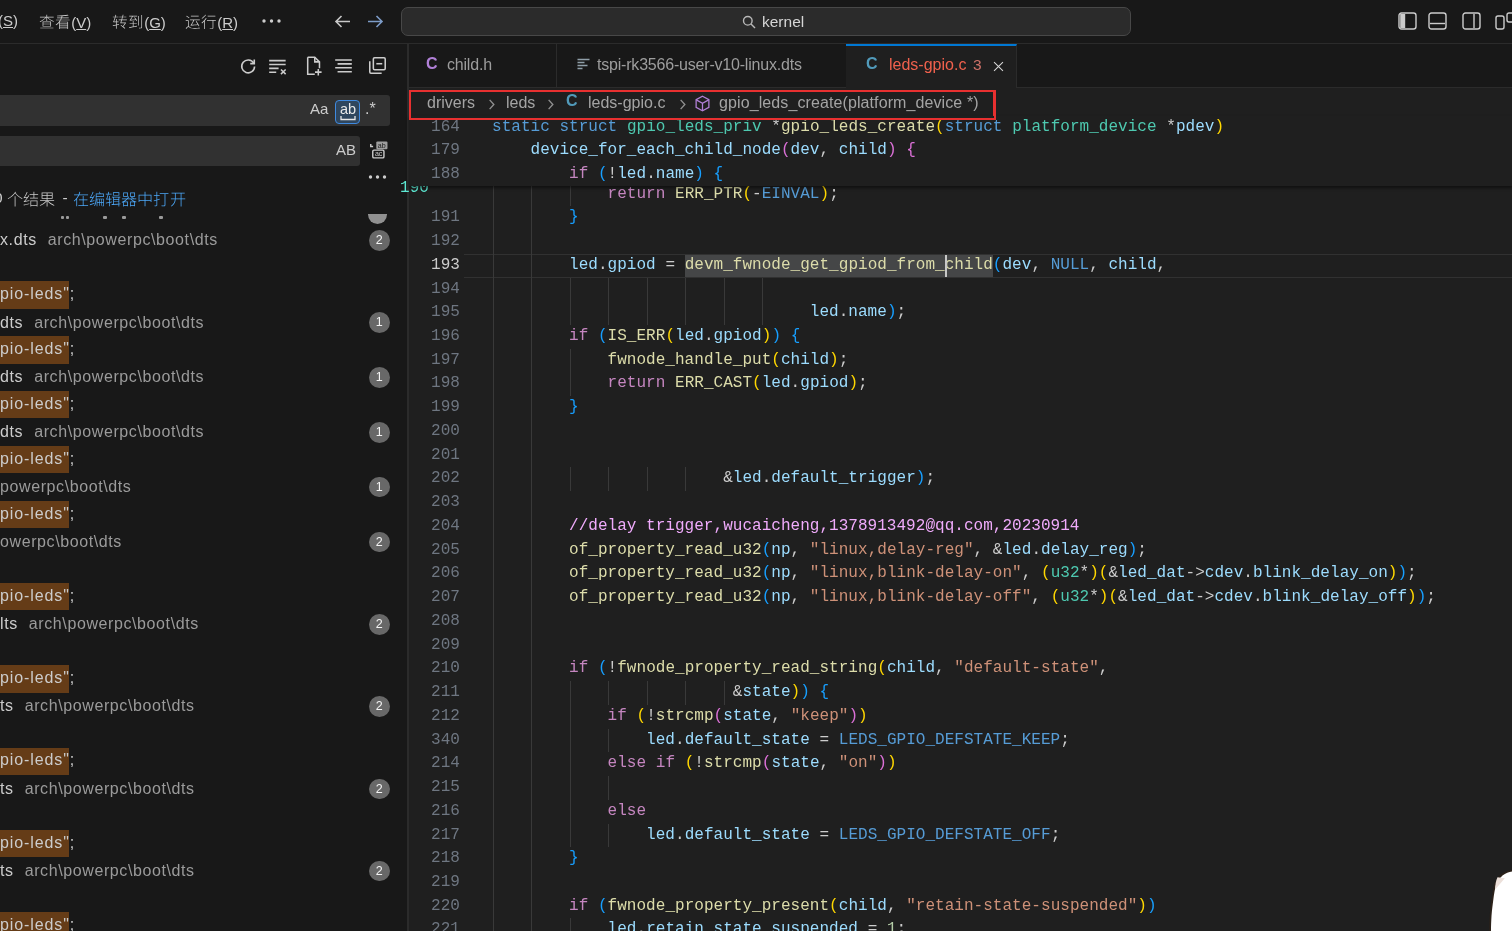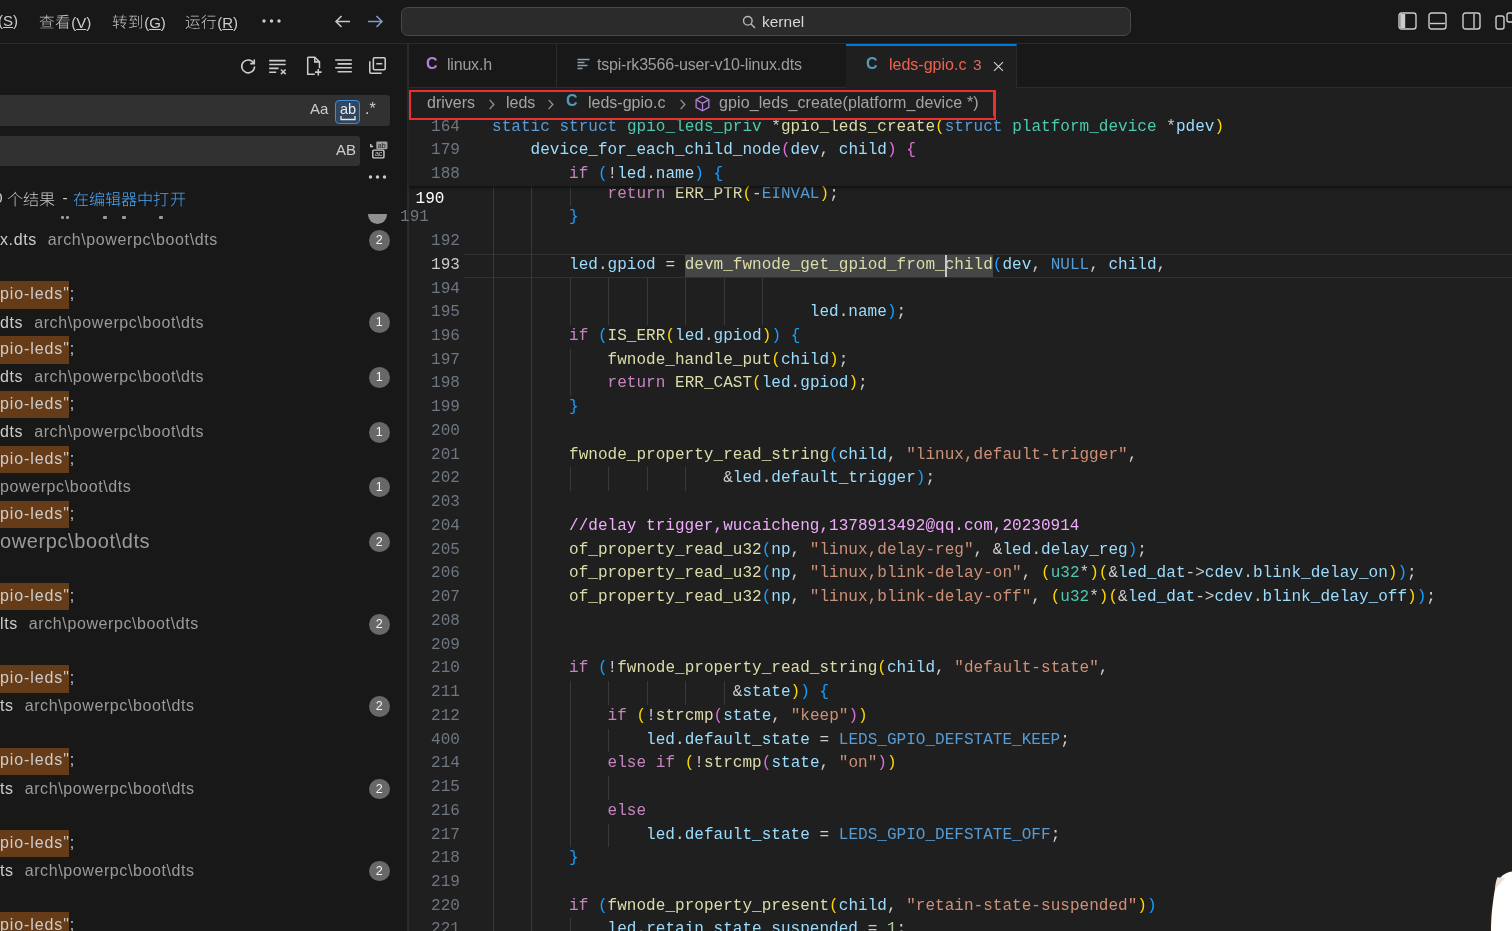--- a/index.html
+++ b/index.html
@@ -189,21 +189,21 @@
     </div>
 <div class="abs" style="left:369px;top:422.0px;width:20.5px;height:20.5px;background:#686868;border-radius:11px;color:#f4f4f4;font-size:12.5px;text-align:center;line-height:20.5px">1</div>
 <div class="abs" style="left:0;top:446.0px;width:68.5px;height:27.4px;background:#653c17"></div>
 <div class="abs" style="left:0;top:449.7px;font-size:16px;letter-spacing:0.9px;color:#cccccc">pio-leds<span style="color:#c8c8c8">";</span></div>
 <div class="abs row" style="left:0;top:473.4px;height:27.4px;font-size:16px;letter-spacing:0.6px">
       <span style="color:#9b9b9b">powerpc\boot\dts</span>
     </div>
 <div class="abs" style="left:369px;top:476.9px;width:20.5px;height:20.5px;background:#686868;border-radius:11px;color:#f4f4f4;font-size:12.5px;text-align:center;line-height:20.5px">1</div>
 <div class="abs" style="left:0;top:500.8px;width:68.5px;height:27.4px;background:#653c17"></div>
 <div class="abs" style="left:0;top:504.5px;font-size:16px;letter-spacing:0.9px;color:#cccccc">pio-leds<span style="color:#c8c8c8">";</span></div>
-<div class="abs row" style="left:0;top:528.2px;height:27.4px;font-size:20px;letter-spacing:0.6px">
+<div class="abs row" style="left:0;top:528.2px;height:27.4px;font-size:16px;letter-spacing:0.6px">
       <span style="color:#9b9b9b">owerpc\boot\dts</span>
     </div>
 <div class="abs" style="left:369px;top:531.7px;width:20.5px;height:20.5px;background:#686868;border-radius:11px;color:#f4f4f4;font-size:12.5px;text-align:center;line-height:20.5px">2</div>
 <div class="abs" style="left:0;top:583.1px;width:68.5px;height:27.4px;background:#653c17"></div>
 <div class="abs" style="left:0;top:586.8px;font-size:16px;letter-spacing:0.9px;color:#cccccc">pio-leds<span style="color:#c8c8c8">";</span></div>
 <div class="abs row" style="left:0;top:610.5px;height:27.4px;font-size:16px;letter-spacing:0.6px">
       <span style="color:#cccccc">lts</span>
       <span style="width:11px"></span>
       <span style="color:#9b9b9b">arch\powerpc\boot\dts</span>
     </div>
@@ -231,21 +231,21 @@
       <span style="width:11px"></span>
       <span style="color:#9b9b9b">arch\powerpc\boot\dts</span>
     </div>
 <div class="abs" style="left:369px;top:860.8px;width:20.5px;height:20.5px;background:#686868;border-radius:11px;color:#f4f4f4;font-size:12.5px;text-align:center;line-height:20.5px">2</div>
 <div class="abs" style="left:0;top:912.1px;width:68.5px;height:27.4px;background:#653c17"></div>
 <div class="abs" style="left:0;top:915.8px;font-size:16px;letter-spacing:0.9px;color:#cccccc">pio-leds<span style="color:#c8c8c8">";</span></div>
 <div class="abs" style="left:409px;top:44px;width:1103px;height:887px;background:#1f1f1f"></div>
 <div class="abs" style="left:409px;top:44px;width:1103px;height:44px;background:#181818;border-bottom:1px solid #2b2b2b"></div>
 <div class="abs" style="left:409px;top:44px;width:148px;height:44px;border-right:1px solid #2b2b2b"></div>
 <div class="abs" style="left:426px;top:55px;width:17px;height:24px;color:#b180d7;font-size:16px;font-weight:bold">C</div>
-<div class="abs" style="left:447px;top:56px;color:#9d9d9d;font-size:16px;letter-spacing:-0.2px">linux.h</div>
+<div class="abs" style="left:447px;top:56px;color:#9d9d9d;font-size:16px;letter-spacing:-0.2px">child.h</div>
 <div class="abs" style="left:557px;top:44px;width:290px;height:44px;border-right:1px solid #2b2b2b"></div>
 <svg class="abs" style="left:577px;top:58px" width="13" height="15" viewBox="0 0 13 15">
       <path d="M0.5 1.5h12M0.5 4.5h7M0.5 7.5h10M0.5 10.5h5" stroke="#8f9ea8" stroke-width="1.5"></path>
     </svg>
 <div class="abs" style="left:597px;top:56px;color:#9d9d9d;font-size:16px;letter-spacing:-0.2px">tspi-rk3566-user-v10-linux.dts</div>
 <div class="abs" style="left:846px;top:44px;width:171px;height:44px;background:#1f1f1f;border-top:2px solid #0078d4;border-right:1px solid #2b2b2b"></div>
 <div class="abs" style="left:866px;top:55px;width:17px;height:24px;color:#519aba;font-size:16px;font-weight:bold">C</div>
 <div class="abs" style="left:889px;top:56px;color:#f0614d;font-size:16px">leds-gpio.c</div>
 <div class="abs" style="left:973px;top:56px;color:#cf7168;font-size:15.5px">3</div>
 <svg class="abs" style="left:992px;top:59.5px" width="13" height="13" viewBox="0 0 16 16">
@@ -268,25 +268,25 @@
       <path d="M8 1.2l6 3.2v7.2l-6 3.2-6-3.2V4.4z" stroke="#b180d7" stroke-width="1.2" fill="none"></path>
       <path d="M2.2 4.6L8 7.8l5.8-3.2M8 7.8v6.8" stroke="#b180d7" stroke-width="1.2" fill="none"></path>
     </svg>
 <div class="abs" style="left:719px;top:94px;font-size:16px;letter-spacing:0.1px;color:#a4a4a4">gpio_leds_create(platform_device *)</div>
 <div class="abs" style="left:409px;top:90px;width:586px;height:30px;border:2.5px solid #e83030"></div>
 <div class="abs" style="left:464px;top:253.77px;width:1048px;height:23.74px;border-top:1px solid #313131;border-bottom:1px solid #313131"></div>
 <div class="abs" style="left:684.60px;top:254.77px;width:308.16px;height:21.74px;background:#454647"></div>
 <div class="abs" style="left:492.50px;top:182.55px;width:1px;height:23.74px;background:#393939"></div>
 <div class="abs" style="left:531.02px;top:182.55px;width:1px;height:23.74px;background:#393939"></div>
 <div class="abs" style="left:569.54px;top:182.55px;width:1px;height:23.74px;background:#393939"></div>
-<div class="mono abs" style="left:400px;top:188px;width:60px;text-align:center;color:#ffffff">190</div>
+<div class="mono abs" style="left:400px;top:177px;width:60px;text-align:left;color:#5eead4">190</div>
 <div class="mono abs" style="left:492px;top:182.55px"><span style="color:#cccccc">            </span><span style="color:#c586c0">return</span><span style="color:#cccccc"> </span><span style="color:#dcdcaa">ERR_PTR</span><span style="color:#ffd700">(</span><span style="color:#cccccc">-</span><span style="color:#569cd6">EINVAL</span><span style="color:#ffd700">)</span><span style="color:#cccccc">;</span></div>
 <div class="abs" style="left:492.50px;top:206.29px;width:1px;height:23.74px;background:#393939"></div>
 <div class="abs" style="left:531.02px;top:206.29px;width:1px;height:23.74px;background:#393939"></div>
-<div class="mono abs" style="left:400px;top:206.29px;width:60px;text-align:left;color:#6e7681">191</div>
+<div class="mono abs" style="left:400px;top:206.29px;width:60px;text-align:right;color:#6e7681">191</div>
 <div class="mono abs" style="left:492px;top:206.29px"><span style="color:#cccccc">        </span><span style="color:#179fff">}</span></div>
 <div class="abs" style="left:492.50px;top:230.03px;width:1px;height:23.74px;background:#393939"></div>
 <div class="abs" style="left:531.02px;top:230.03px;width:1px;height:23.74px;background:#393939"></div>
 <div class="mono abs" style="left:400px;top:230.03px;width:60px;text-align:right;color:#6e7681">192</div>
 <div class="abs" style="left:492.50px;top:253.77px;width:1px;height:23.74px;background:#393939"></div>
 <div class="abs" style="left:531.02px;top:253.77px;width:1px;height:23.74px;background:#393939"></div>
 <div class="mono abs" style="left:400px;top:253.77px;width:60px;text-align:right;color:#cccccc">193</div>
 <div class="abs" style="left:492.50px;top:277.51px;width:1px;height:23.74px;background:#393939"></div>
 <div class="abs" style="left:531.02px;top:277.51px;width:1px;height:23.74px;background:#393939"></div>
 <div class="abs" style="left:569.54px;top:277.51px;width:1px;height:23.74px;background:#393939"></div>
@@ -323,21 +323,20 @@
 <div class="abs" style="left:492.50px;top:396.21px;width:1px;height:23.74px;background:#393939"></div>
 <div class="abs" style="left:531.02px;top:396.21px;width:1px;height:23.74px;background:#393939"></div>
 <div class="mono abs" style="left:400px;top:396.21px;width:60px;text-align:right;color:#6e7681">199</div>
 <div class="mono abs" style="left:492px;top:396.21px"><span style="color:#cccccc">        </span><span style="color:#179fff">}</span></div>
 <div class="abs" style="left:492.50px;top:419.95px;width:1px;height:23.74px;background:#393939"></div>
 <div class="abs" style="left:531.02px;top:419.95px;width:1px;height:23.74px;background:#393939"></div>
 <div class="mono abs" style="left:400px;top:419.95px;width:60px;text-align:right;color:#6e7681">200</div>
 <div class="abs" style="left:492.50px;top:443.69px;width:1px;height:23.74px;background:#393939"></div>
 <div class="abs" style="left:531.02px;top:443.69px;width:1px;height:23.74px;background:#393939"></div>
 <div class="mono abs" style="left:400px;top:443.69px;width:60px;text-align:right;color:#6e7681">201</div>
-<div class="mono abs" style="left:492px;top:443.69px"><span style="color:#cccccc">        </span><span style="color:#dcdcaa">fwnode_property_read_string</span><span style="color:#179fff">(</span><span style="color:#9cdcfe">child</span><span style="color:#cccccc">, </span><span style="color:#ce9178">"linux,default-trigger"</span><span style="color:#cccccc">,</span></div>
 <div class="abs" style="left:492.50px;top:467.43px;width:1px;height:23.74px;background:#393939"></div>
 <div class="abs" style="left:531.02px;top:467.43px;width:1px;height:23.74px;background:#393939"></div>
 <div class="abs" style="left:569.54px;top:467.43px;width:1px;height:23.74px;background:#393939"></div>
 <div class="abs" style="left:608.06px;top:467.43px;width:1px;height:23.74px;background:#393939"></div>
 <div class="abs" style="left:646.58px;top:467.43px;width:1px;height:23.74px;background:#393939"></div>
 <div class="abs" style="left:685.10px;top:467.43px;width:1px;height:23.74px;background:#393939"></div>
 <div class="mono abs" style="left:400px;top:467.43px;width:60px;text-align:right;color:#6e7681">202</div>
 <div class="mono abs" style="left:492px;top:467.43px"><span style="color:#cccccc">                        </span><span style="color:#cccccc">&amp;</span><span style="color:#9cdcfe">led</span><span style="color:#cccccc">.</span><span style="color:#9cdcfe">default_trigger</span><span style="color:#179fff">)</span><span style="color:#cccccc">;</span></div>
 <div class="abs" style="left:492.50px;top:491.17px;width:1px;height:23.74px;background:#393939"></div>
 <div class="abs" style="left:531.02px;top:491.17px;width:1px;height:23.74px;background:#393939"></div>
@@ -379,21 +378,21 @@
 <div class="mono abs" style="left:492px;top:681.09px"><span style="color:#cccccc">                         </span><span style="color:#cccccc">&amp;</span><span style="color:#9cdcfe">state</span><span style="color:#ffd700">)</span><span style="color:#179fff">)</span><span style="color:#cccccc"> </span><span style="color:#179fff">{</span></div>
 <div class="abs" style="left:492.50px;top:704.83px;width:1px;height:23.74px;background:#393939"></div>
 <div class="abs" style="left:531.02px;top:704.83px;width:1px;height:23.74px;background:#393939"></div>
 <div class="abs" style="left:569.54px;top:704.83px;width:1px;height:23.74px;background:#393939"></div>
 <div class="mono abs" style="left:400px;top:704.83px;width:60px;text-align:right;color:#6e7681">212</div>
 <div class="mono abs" style="left:492px;top:704.83px"><span style="color:#cccccc">            </span><span style="color:#c586c0">if</span><span style="color:#cccccc"> </span><span style="color:#ffd700">(</span><span style="color:#cccccc">!</span><span style="color:#dcdcaa">strcmp</span><span style="color:#da70d6">(</span><span style="color:#9cdcfe">state</span><span style="color:#cccccc">, </span><span style="color:#ce9178">"keep"</span><span style="color:#da70d6">)</span><span style="color:#ffd700">)</span></div>
 <div class="abs" style="left:492.50px;top:728.57px;width:1px;height:23.74px;background:#393939"></div>
 <div class="abs" style="left:531.02px;top:728.57px;width:1px;height:23.74px;background:#393939"></div>
 <div class="abs" style="left:569.54px;top:728.57px;width:1px;height:23.74px;background:#393939"></div>
 <div class="abs" style="left:608.06px;top:728.57px;width:1px;height:23.74px;background:#393939"></div>
-<div class="mono abs" style="left:400px;top:728.57px;width:60px;text-align:right;color:#6e7681">400</div>
+<div class="mono abs" style="left:400px;top:728.57px;width:60px;text-align:right;color:#6e7681">340</div>
 <div class="mono abs" style="left:492px;top:728.57px"><span style="color:#cccccc">                </span><span style="color:#9cdcfe">led</span><span style="color:#cccccc">.</span><span style="color:#9cdcfe">default_state</span><span style="color:#cccccc"> = </span><span style="color:#569cd6">LEDS_GPIO_DEFSTATE_KEEP</span><span style="color:#cccccc">;</span></div>
 <div class="abs" style="left:492.50px;top:752.31px;width:1px;height:23.74px;background:#393939"></div>
 <div class="abs" style="left:531.02px;top:752.31px;width:1px;height:23.74px;background:#393939"></div>
 <div class="abs" style="left:569.54px;top:752.31px;width:1px;height:23.74px;background:#393939"></div>
 <div class="mono abs" style="left:400px;top:752.31px;width:60px;text-align:right;color:#6e7681">214</div>
 <div class="mono abs" style="left:492px;top:752.31px"><span style="color:#cccccc">            </span><span style="color:#c586c0">else</span><span style="color:#cccccc"> </span><span style="color:#c586c0">if</span><span style="color:#cccccc"> </span><span style="color:#ffd700">(</span><span style="color:#cccccc">!</span><span style="color:#dcdcaa">strcmp</span><span style="color:#da70d6">(</span><span style="color:#9cdcfe">state</span><span style="color:#cccccc">, </span><span style="color:#ce9178">"on"</span><span style="color:#da70d6">)</span><span style="color:#ffd700">)</span></div>
 <div class="abs" style="left:492.50px;top:776.05px;width:1px;height:23.74px;background:#393939"></div>
 <div class="abs" style="left:531.02px;top:776.05px;width:1px;height:23.74px;background:#393939"></div>
 <div class="abs" style="left:569.54px;top:776.05px;width:1px;height:23.74px;background:#393939"></div>
 <div class="abs" style="left:608.06px;top:776.05px;width:1px;height:23.74px;background:#393939"></div>

